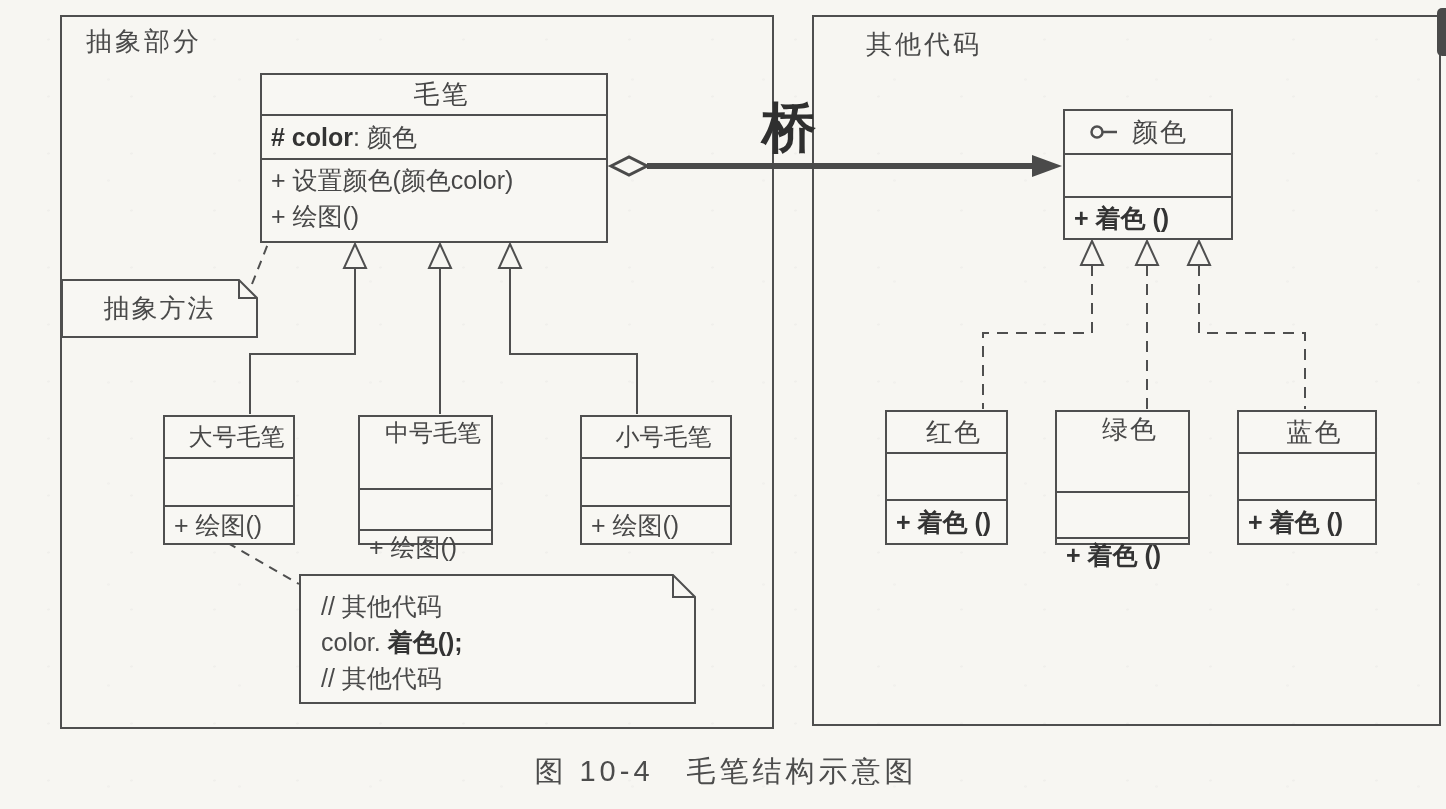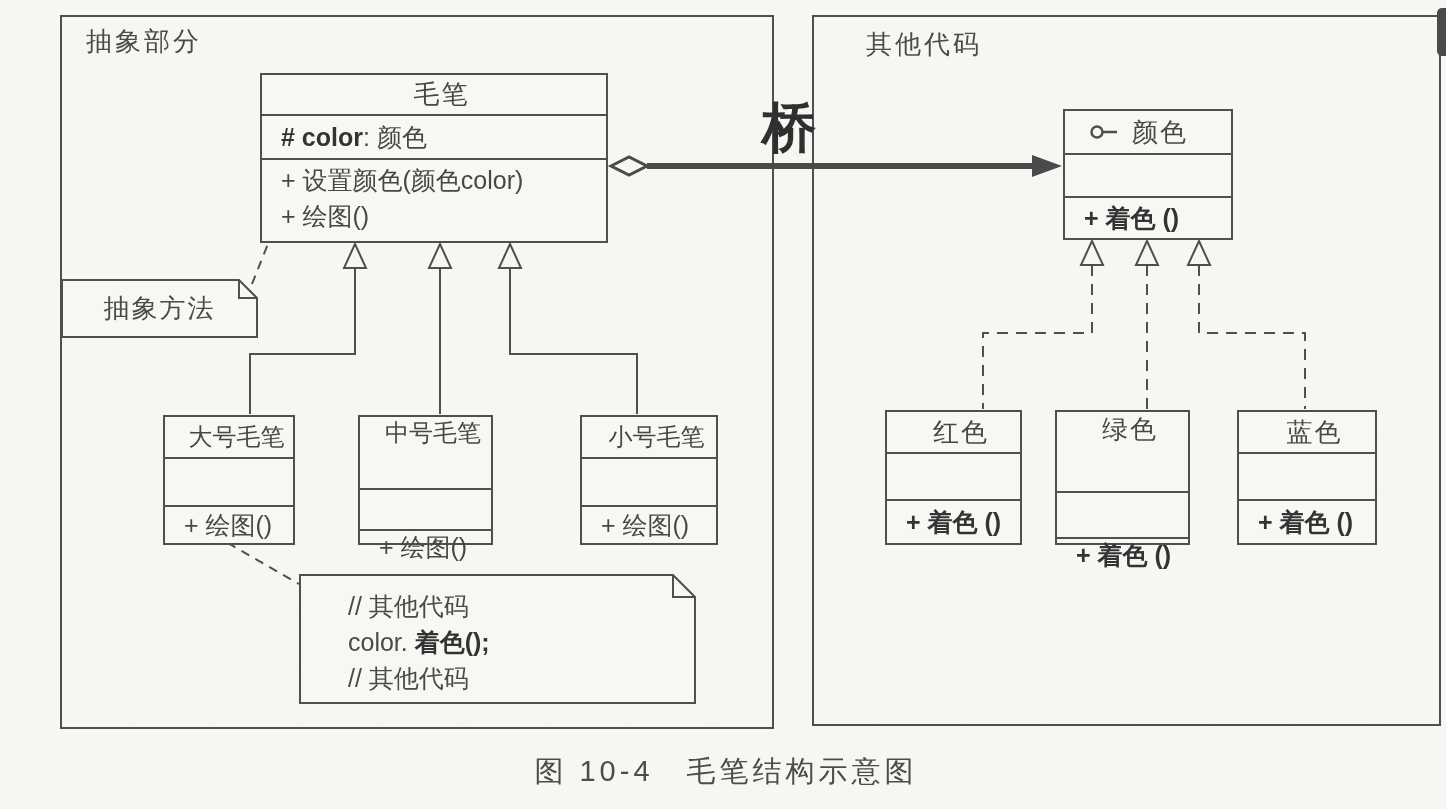--- a/index.html
+++ b/index.html
@@ -28,21 +28,21 @@
   .cls{
     position:absolute;border:2px solid #4f4f4f;background:#f8f7f3;z-index:3;
     display:flex;flex-direction:column;box-sizing:border-box;
   }
   .cls-title{
     display:flex;align-items:center;justify-content:center;
     font-size:26px;color:#474747;letter-spacing:2px;box-sizing:border-box;margin-left:15px;
   }
   .cls-attrs,.cls-methods{
     border-top:2px solid #4f4f4f;box-sizing:border-box;
-    font-size:25px;color:#474747;padding-left:19px;
+    font-size:25px;color:#474747;padding-left:9px;
   }
   .row{display:flex;align-items:center;}
   .b{font-weight:bold;color:#333;}
   .note-text{position:absolute;z-index:4;color:#4a4a4a;}
   .bridge-label{
     position:absolute;z-index:5;font-size:54px;font-weight:bold;color:#2f2f2f;
     line-height:1;
   }
   .caption{
     position:absolute;left:346px;top:752px;width:760px;text-align:center;
@@ -128,21 +128,21 @@
 </div>
 
 <div class="cls" style="left:358px;top:415px;width:135px;height:130px;gap:39px;">
   <div class="cls-title" style="height:40px;font-size:24px;letter-spacing:0;">中号毛笔</div>
   <div class="cls-attrs" style="height:48px;"></div>
   <div class="cls-methods row" style="flex:1;">
     <span>+ 绘图()</span>
   </div>
 </div>
 
-<div class="cls" style="left:580px;top:415px;width:138px;height:130px;">
+<div class="cls" style="left:580px;top:415px;width:152px;height:130px;">
   <div class="cls-title" style="height:40px;font-size:24px;letter-spacing:0;">小号毛笔</div>
   <div class="cls-attrs" style="height:48px;"></div>
   <div class="cls-methods row" style="flex:1;">
     <span>+ 绘图()</span>
   </div>
 </div>
 
 <div class="cls" style="left:1063px;top:109px;width:170px;height:131px;">
   <div class="cls-title" style="height:42px;justify-content:flex-start;padding-left:10px;">
     <span class="lollipop">
@@ -152,21 +152,21 @@
       </svg>
     </span>
     <span>颜色</span>
   </div>
   <div class="cls-attrs" style="height:43px;"></div>
   <div class="cls-methods row b" style="flex:1;">
     <span>+ 着色 ()</span>
   </div>
 </div>
 
-<div class="cls" style="left:885px;top:410px;width:137px;height:135px;">
+<div class="cls" style="left:885px;top:410px;width:123px;height:135px;">
   <div class="cls-title" style="height:40px;">红色</div>
   <div class="cls-attrs" style="height:47px;"></div>
   <div class="cls-methods row b" style="flex:1;">
     <span>+ 着色 ()</span>
   </div>
 </div>
 
 <div class="cls" style="left:1055px;top:410px;width:135px;height:135px;gap:44px;">
   <div class="cls-title" style="height:40px;">绿色</div>
   <div class="cls-attrs" style="height:47px;"></div>
@@ -178,21 +178,21 @@
 <div class="cls" style="left:1237px;top:410px;width:140px;height:135px;">
   <div class="cls-title" style="height:40px;">蓝色</div>
   <div class="cls-attrs" style="height:47px;"></div>
   <div class="cls-methods row b" style="flex:1;">
     <span>+ 着色 ()</span>
   </div>
 </div>
 
 <div class="note-text" style="left:62px;top:291px;width:195px;text-align:center;font-size:26px;letter-spacing:2px;">抽象方法</div>
 
-<div class="note-text" style="left:348px;top:588px;font-size:25px;line-height:36px;">
+<div class="note-text" style="left:321px;top:588px;font-size:25px;line-height:36px;">
   <div>// 其他代码</div>
   <div><span>color. </span><span class="b">着色();</span></div>
   <div>// 其他代码</div>
 </div>
 
 <div class="bridge-label" style="left:762px;top:100px;">桥</div>
 
 <div class="caption">图 10-4　毛笔结构示意图</div>
 
 </body></html>

